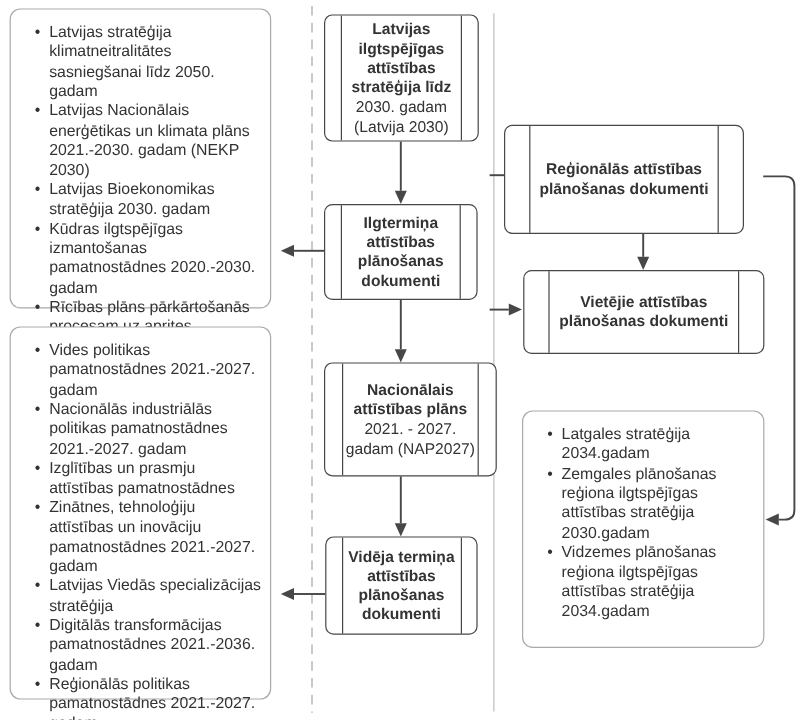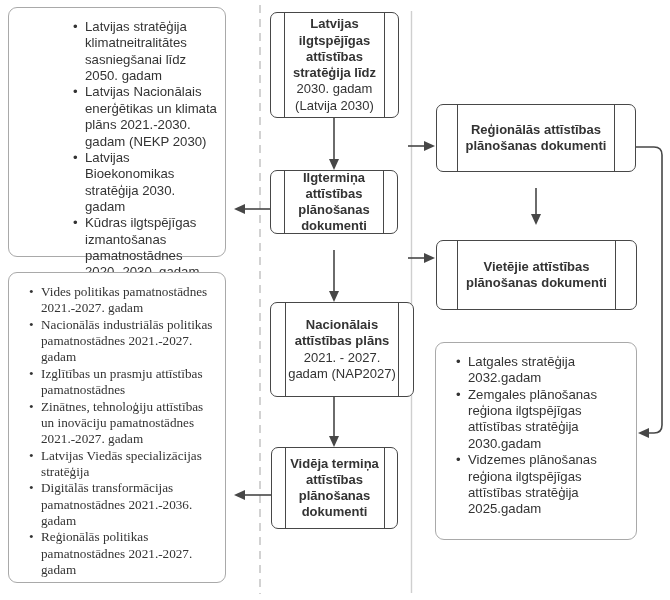--- a/index.html
+++ b/index.html
@@ -103,69 +103,69 @@
       <line x1="536" y1="188" x2="536" y2="214"></line>
       <polygon points="531,214 541,214 536,225" stroke="none"></polygon>
     </g>
 
     <g stroke="#474747" fill="#474747" stroke-width="1.6">
       <path d="M636,147 H654 Q662,147 662,155 V425 Q662,433 654,433 H649" fill="none"></path>
       <polygon points="649,428 649,438 638,433" stroke="none"></polygon>
     </g>
   </svg>
 
-  <div class="list-box" style="left:8px;top:7px;width:218px;height:250px;padding-left:44px;">
+  <div class="list-box" style="left:8px;top:7px;width:218px;height:250px;">
     <ul>
         <li>Latvijas stratēģija klimatneitralitātes sasniegšanai līdz 2050. gadam</li>
         <li>Latvijas Nacionālais enerģētikas un klimata plāns 2021.-2030. gadam (NEKP 2030)</li>
         <li>Latvijas Bioekonomikas stratēģija 2030. gadam</li>
         <li>Kūdras ilgtspējīgas izmantošanas pamatnostādnes 2020.-2030. gadam</li>
         <li>Rīcības plāns pārkārtošanās procesam uz aprites ekonomiku 2020.-2027.gadam</li>
       </ul>
   </div>
 
-  <div class="list-box" style="left:8px;top:272px;width:218px;height:311px;font-family:Liberation Serif, serif;">
+  <div class="list-box" style="left:8px;top:272px;width:218px;height:311px;">
     <ul>
         <li>Vides politikas pamatnostādnes 2021.-2027. gadam</li>
         <li>Nacionālās industriālās politikas pamatnostādnes 2021.-2027. gadam</li>
         <li>Izglītības un prasmju attīstības pamatnostādnes</li>
         <li>Zinātnes, tehnoloģiju attīstības un inovāciju pamatnostādnes 2021.-2027. gadam</li>
         <li>Latvijas Viedās specializācijas stratēģija</li>
         <li>Digitālās transformācijas pamatnostādnes 2021.-2036. gadam</li>
         <li>Reģionālās politikas pamatnostādnes 2021.-2027. gadam</li>
       </ul>
   </div>
 
   <div class="process-box" style="left:270px;top:12px;width:129px;height:106px;">
     <span class="title">Latvijas ilgtspējīgas attīstības stratēģija līdz</span>
     <span class="subtitle">2030. gadam (Latvija 2030)</span>
   </div>
 
-  <div class="process-box" style="left:270px;top:170px;width:128px;height:64px;">
+  <div class="process-box" style="left:270px;top:170px;width:128px;height:80px;">
     <span class="title">Ilgtermiņa attīstības plānošanas dokumenti</span>
   </div>
 
   <div class="process-box" style="left:270px;top:302px;width:144px;height:95px;">
     <span class="title">Nacionālais attīstības plāns</span>
     <span class="subtitle">2021. - 2027. gadam (NAP2027)</span>
   </div>
 
   <div class="process-box" style="left:271px;top:447px;width:127px;height:82px;">
     <span class="title">Vidēja termiņa attīstības plānošanas dokumenti</span>
   </div>
 
-  <div class="process-box wide" style="left:436px;top:104px;width:200px;height:68px;">
+  <div class="process-box wide" style="left:420px;top:104px;width:200px;height:91px;">
     <span class="title">Reģionālās attīstības plānošanas dokumenti</span>
   </div>
 
-  <div class="process-box wide" style="left:436px;top:225px;width:201px;height:70px;margin-top:15px;">
+  <div class="process-box wide" style="left:436px;top:225px;width:201px;height:70px;">
     <span class="title">Vietējie attīstības plānošanas dokumenti</span>
   </div>
 
   <div class="list-box" style="left:435px;top:342px;width:202px;height:198px;">
     <ul>
-        <li>Latgales stratēģija 2032.gadam</li>
+        <li>Latgales stratēģija 2034.gadam</li>
         <li>Zemgales plānošanas reģiona ilgtspējīgas attīstības stratēģija 2030.gadam</li>
-        <li>Vidzemes plānošanas reģiona ilgtspējīgas attīstības stratēģija 2025.gadam</li>
+        <li>Vidzemes plānošanas reģiona ilgtspējīgas attīstības stratēģija 2034.gadam</li>
       </ul>
   </div>
 
 </div>
 
 </body></html>

